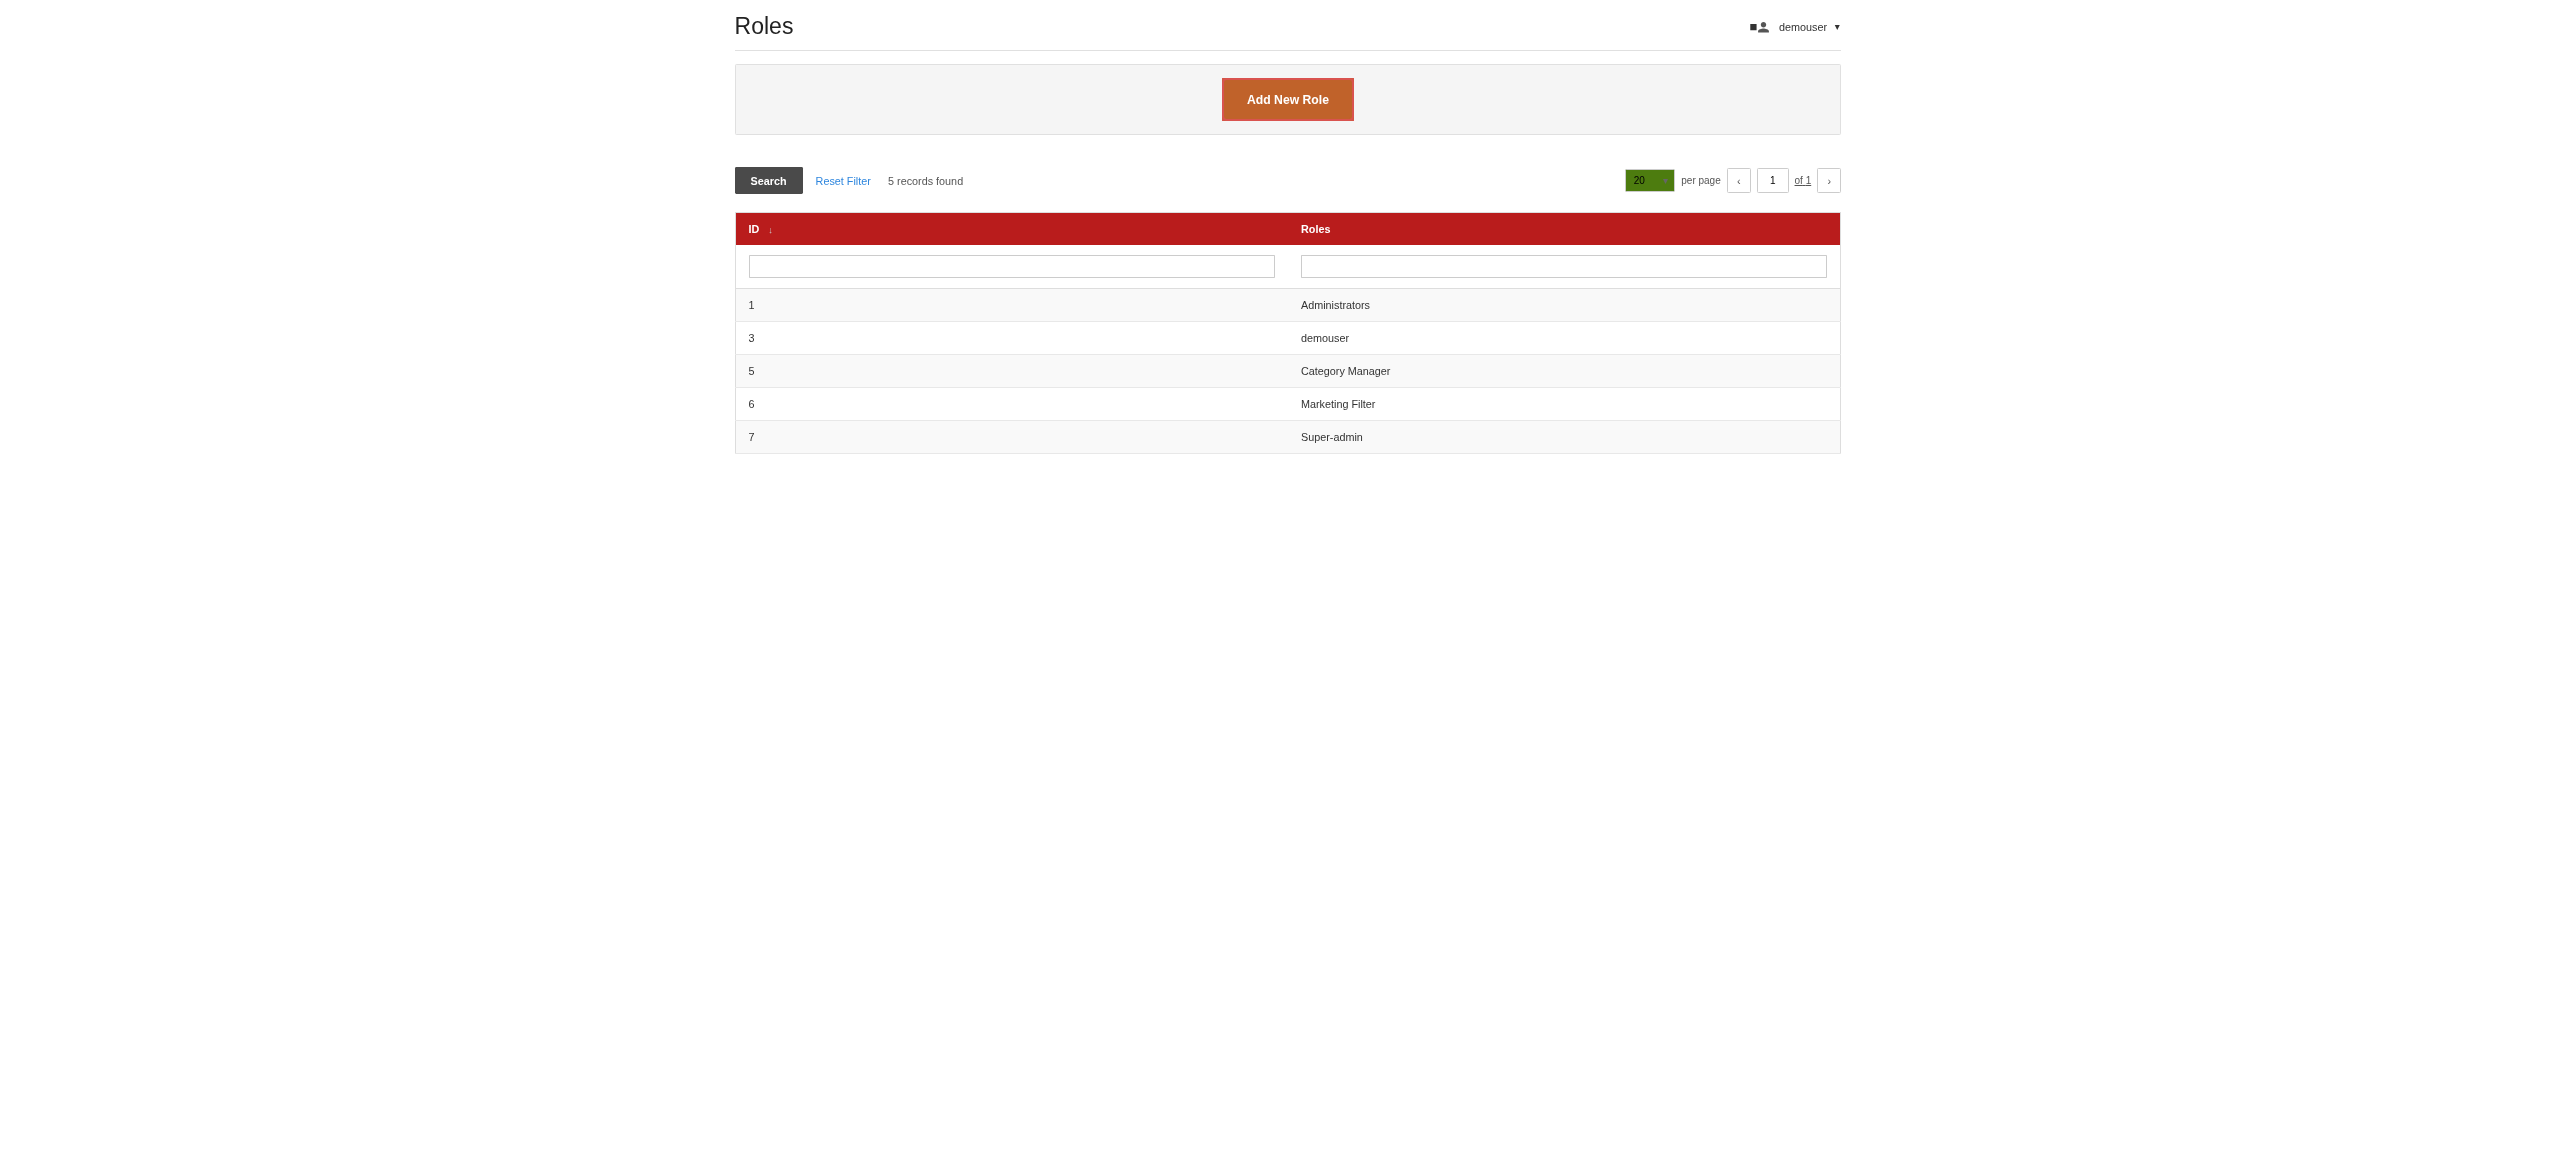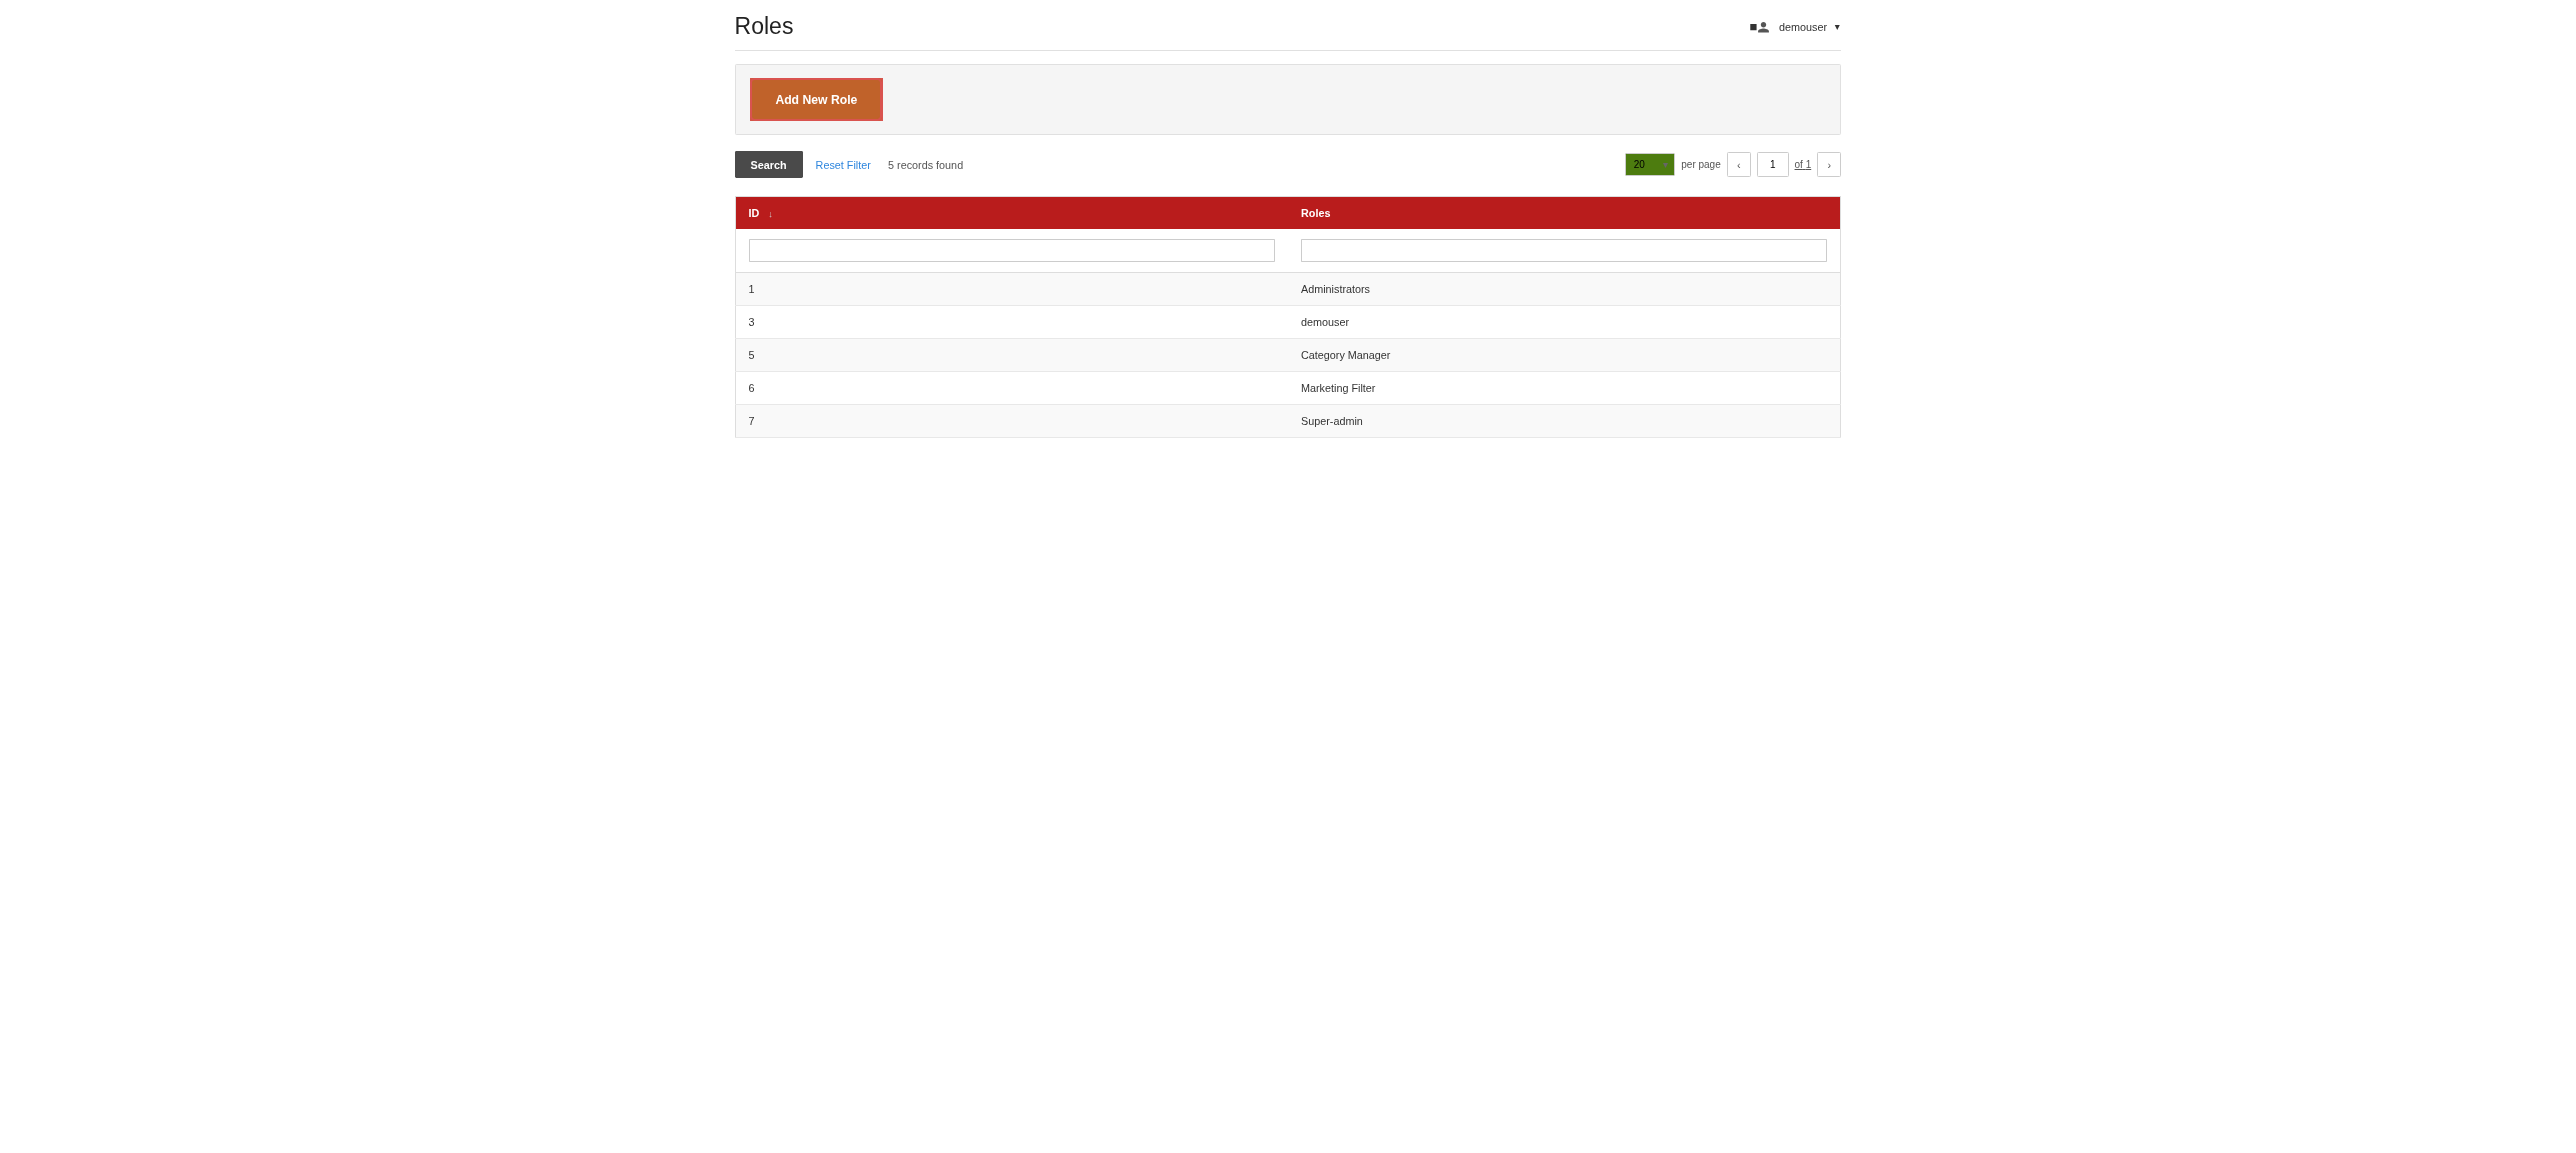--- a/index.html
+++ b/index.html
@@ -42,22 +42,22 @@
     .user-caret {
       font-size: 8.6px;
     }
     
     .toolbar-bar {
       background: #f5f5f5;
       border: 0.7px solid #e0e0e0;
       padding: 13px 14.4px;
       display: flex;
       align-items: center;
-      justify-content: flex-start;
-      margin-bottom: 16px;
+      justify-content: center;
+      margin-bottom: 32px;
       border-radius: 1.4px;
     }
     .add-new-role-btn {
       background: #c0622a;
       color: #fff;
       border: 2.2px solid #c0622a;
       outline: 2.2px solid #c0622a;
       box-shadow: 0 0 0 2.9px #c0622a;
       padding: 9.3px 20px;
       font-size: 12.2px;

